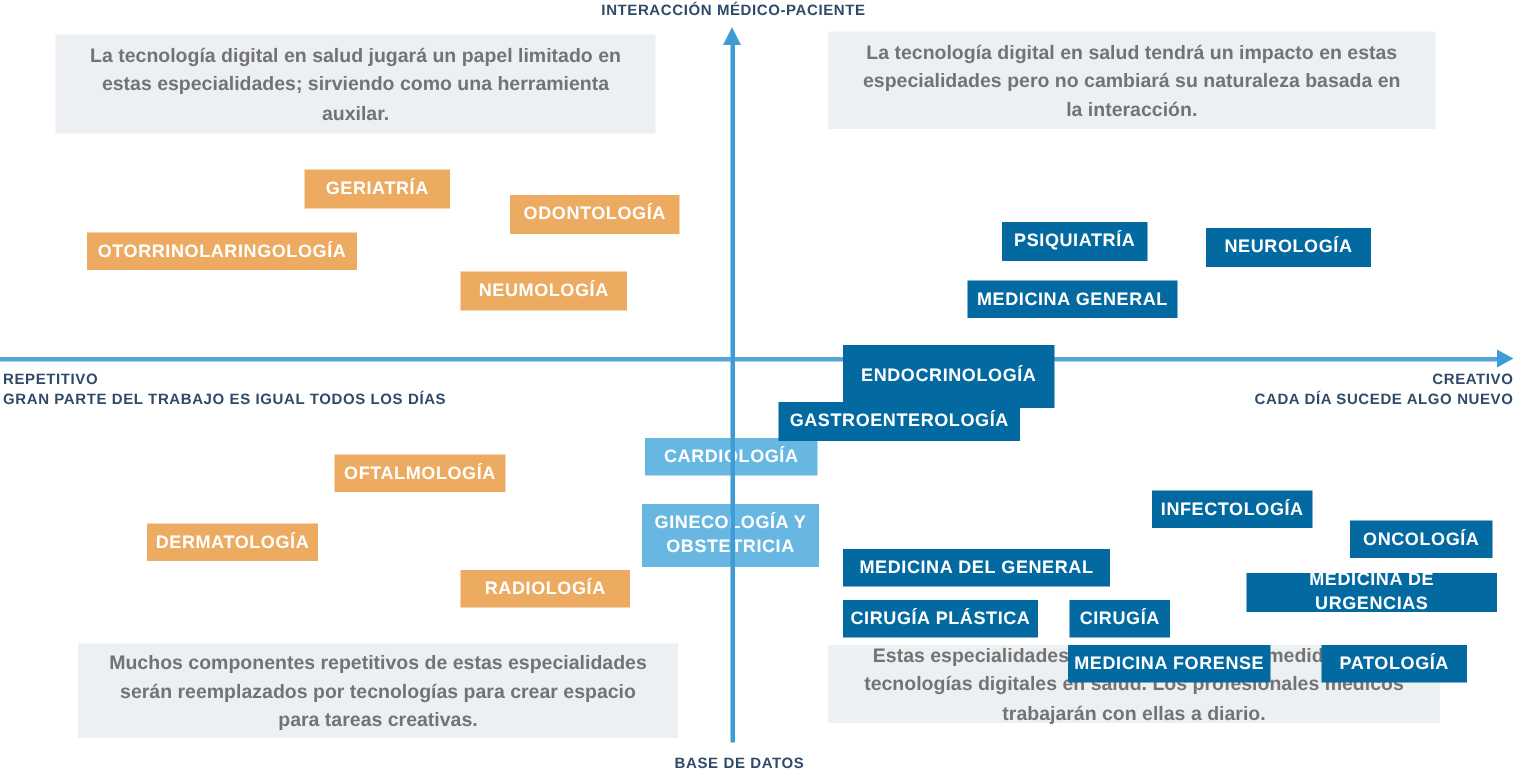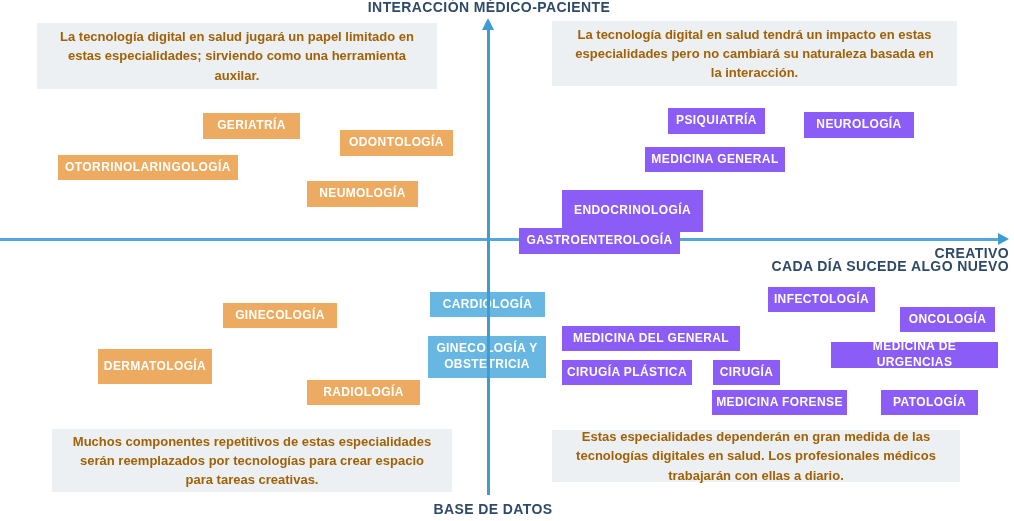--- a/index.html
+++ b/index.html
@@ -35,36 +35,36 @@
     width: 0; height: 0; z-index: 3;
     border-left: 6.5px solid transparent;
     border-right: 6.5px solid transparent;
     border-bottom: 12px solid #3f9bd6;
   }
 
   
   .axis-label {
     position: absolute;
     color: #2e4a68;
-    font-size: 14px;
+    font-size: 10px;
     font-weight: bold;
     letter-spacing: 0.4px;
     z-index: 5;
     line-height: 13px;
   }
   .axis-label.top    { left: 339px; top: 1px;  width: 300px; text-align: center; }
   .axis-label.bottom { left: 343px; top: 503px; width: 300px; text-align: center; }
   .axis-label.left   { left: 2px;  top: 247px; width: 360px; text-align: left; }
   .axis-label.right  { right: 5px; top: 247px; width: 360px; text-align: right; }
 
   
   .note {
     position: absolute;
     background: #edf0f3;
-    color: #a16207;
+    color: #737373;
     font-size: 13px;
     font-weight: bold;
     text-align: center;
     line-height: 1.48;
     display: flex; align-items: center; justify-content: center;
     padding: 4px 18px;
     box-sizing: border-box;
     z-index: 2;
   }
   .note.tl { left: 37px;  top: 23px;  width: 400px; height: 66px; }
@@ -80,52 +80,56 @@
     font-weight: bold;
     letter-spacing: 0.4px;
     text-align: center;
     display: flex; align-items: center; justify-content: center;
     line-height: 1.3;
     box-sizing: border-box;
     padding: 2px 4px;
     z-index: 4;
   }
   .spec.auxiliary    { background: #ecab60; }
-  .spec.interaction  { background: #8b5cf6; }
+  .spec.interaction  { background: #0369a1; margin-top: 40px; }
   .spec.center-axis  { background: #68b7e2; z-index: 2; }
 </style>
 </head>
 <body>
 
 <div class="canvas">
 
   <div class="axis-h"></div>
   <div class="axis-h-arrow"></div>
   <div class="axis-v"></div>
   <div class="axis-v-arrow"></div>
 
   <div class="axis-label top">INTERACCIÓN MÉDICO-PACIENTE</div>
   <div class="axis-label bottom">BASE DE DATOS</div>
+  <div class="axis-label left">
+    <div>REPETITIVO</div>
+    <div>GRAN PARTE DEL TRABAJO ES IGUAL TODOS LOS DÍAS</div>
+  </div>
   <div class="axis-label right">
     <div>CREATIVO</div>
     <div>CADA DÍA SUCEDE ALGO NUEVO</div>
   </div>
 
   <div class="note tl">La tecnología digital en salud jugará un papel limitado en estas especialidades; sirviendo como una herramienta auxilar.</div>
   <div class="note tr">La tecnología digital en salud tendrá un impacto en estas especialidades pero no cambiará su naturaleza basada en la interacción.</div>
   <div class="note bl">Muchos componentes repetitivos de estas especialidades serán reemplazados por tecnologías para crear espacio para tareas creativas.</div>
   <div class="note br">Estas especialidades dependerán en gran medida de las tecnologías digitales en salud. Los profesionales médicos trabajarán con ellas a diario.</div>
 
   <div id="spec-layer">
       <div class="spec auxiliary" style="left: 203px; top: 113px; width: 97px; height: 26px;">GERIATRÍA</div>
       <div class="spec auxiliary" style="left: 340px; top: 130px; width: 113px; height: 26px;">ODONTOLOGÍA</div>
       <div class="spec auxiliary" style="left: 58px; top: 155px; width: 180px; height: 25px;">OTORRINOLARINGOLOGÍA</div>
       <div class="spec auxiliary" style="left: 307px; top: 181px; width: 111px; height: 26px;">NEUMOLOGÍA</div>
-      <div class="spec auxiliary" style="left: 223px; top: 303px; width: 114px; height: 25px;">GINECOLOGÍA</div>
-      <div class="spec auxiliary" style="left: 98px; top: 349px; width: 114px; height: 35px;">DERMATOLOGÍA</div>
+      <div class="spec auxiliary" style="left: 223px; top: 303px; width: 114px; height: 25px;">OFTALMOLOGÍA</div>
+      <div class="spec auxiliary" style="left: 98px; top: 349px; width: 114px; height: 25px;">DERMATOLOGÍA</div>
       <div class="spec auxiliary" style="left: 307px; top: 380px; width: 113px; height: 25px;">RADIOLOGÍA</div>
       <div class="spec interaction" style="left: 668px; top: 108px; width: 97px; height: 26px;">PSIQUIATRÍA</div>
       <div class="spec interaction" style="left: 804px; top: 112px; width: 110px; height: 26px;">NEUROLOGÍA</div>
       <div class="spec interaction" style="left: 645px; top: 147px; width: 140px; height: 25px;">MEDICINA GENERAL</div>
       <div class="spec interaction" style="left: 562px; top: 190px; width: 141px; height: 42px;">ENDOCRINOLOGÍA</div>
       <div class="spec interaction" style="left: 519px; top: 228px; width: 161px; height: 26px;">GASTROENTEROLOGÍA</div>
       <div class="spec center-axis" style="left: 430px; top: 292px; width: 115px; height: 25px;">CARDIOLOGÍA</div>
       <div class="spec center-axis" style="left: 428px; top: 336px; width: 118px; height: 42px;">GINECOLOGÍA Y OBSTETRICIA</div>
       <div class="spec interaction" style="left: 768px; top: 287px; width: 107px; height: 25px;">INFECTOLOGÍA</div>
       <div class="spec interaction" style="left: 900px; top: 307px; width: 95px; height: 25px;">ONCOLOGÍA</div>

